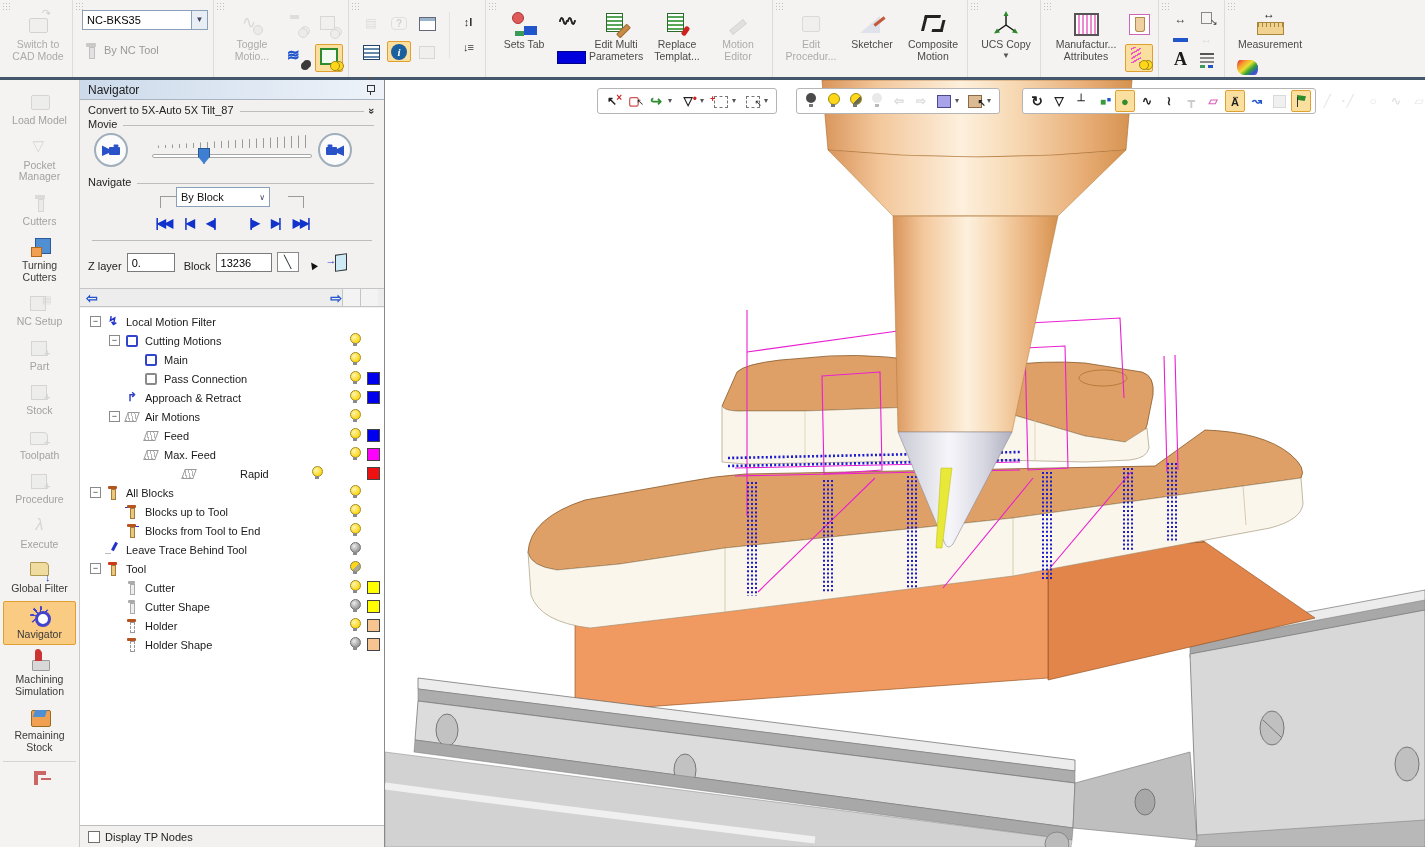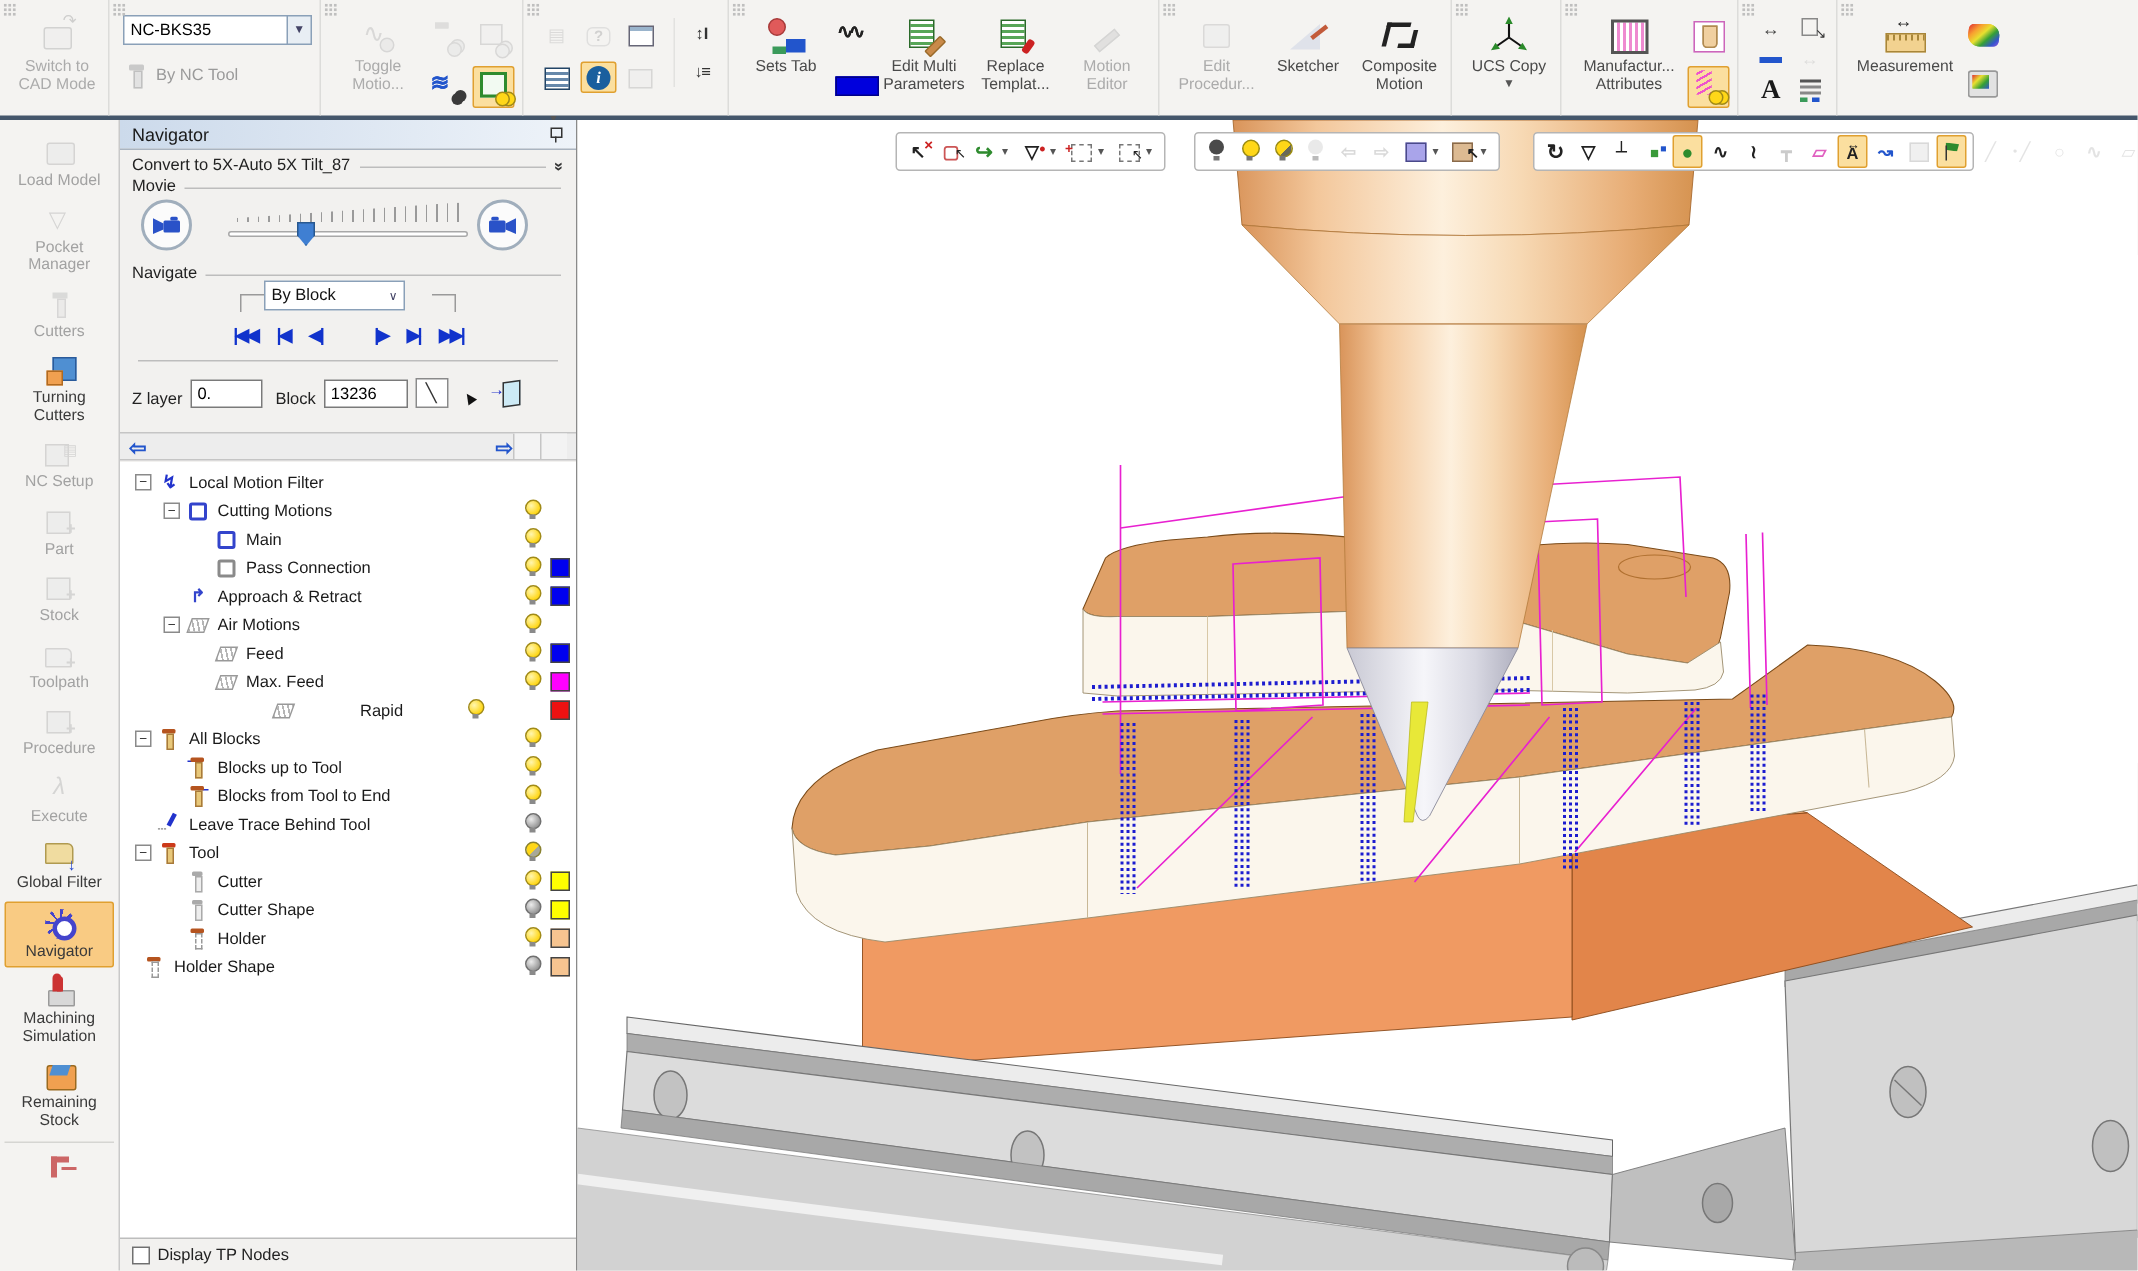--- a/index.html
+++ b/index.html
@@ -484,21 +484,21 @@
     <div class="grid2">
         <span class="an an-measure-horizontal"></span>
         <span class="an an-xyz-frame"></span>
         <span class="an an-measure-underline"></span>
         <span class="an an-measure-rotate dis"></span>
         <span class="an an-letter-a"></span>
         <span class="an an-align-lines"></span>
       </div>
   </div>
 
-  <div class="rgroup" style="border-right:none;">
+  <div class="rgroup" style="border-right:none;flex-direction:column;">
     <div class="bigbtn" style="width:72px">
       <span class="ric ric-ruler"></span>
       <span class="blabel">Measurement</span>
     </div>
     <div class="stackcol">
         <span class="iconbtn ric-rainbow-surface">
           <span class="ric ric-rainbow-surface"></span>
         </span>
         <span class="iconbtn ric-rainbow-cube">
           <span class="ric ric-rainbow-cube"></span>
@@ -757,21 +757,21 @@
         <span class="bulb off"></span>
         <span class="swatch" style="background: rgb(255, 255, 0);"></span>
       </div>
       <div class="trow" style="padding-left: 29px;">
         <span class="exp none"></span>
         <span class="ti ti-holder"></span>
         <span class="tlabel">Holder</span>
         <span class="bulb"></span>
         <span class="swatch" style="background: rgb(246, 196, 144);"></span>
       </div>
-      <div class="trow" style="">
+      <div class="trow" style="padding-left: 29px;">
         <span class="exp none"></span>
         <span class="ti ti-holder"></span>
         <span class="tlabel">Holder Shape</span>
         <span class="bulb off"></span>
         <span class="swatch" style="background: rgb(246, 196, 144);"></span>
       </div>
     </div>
 
   <div id="tpnodes-row">
     <span id="tpnodes-box"></span>

